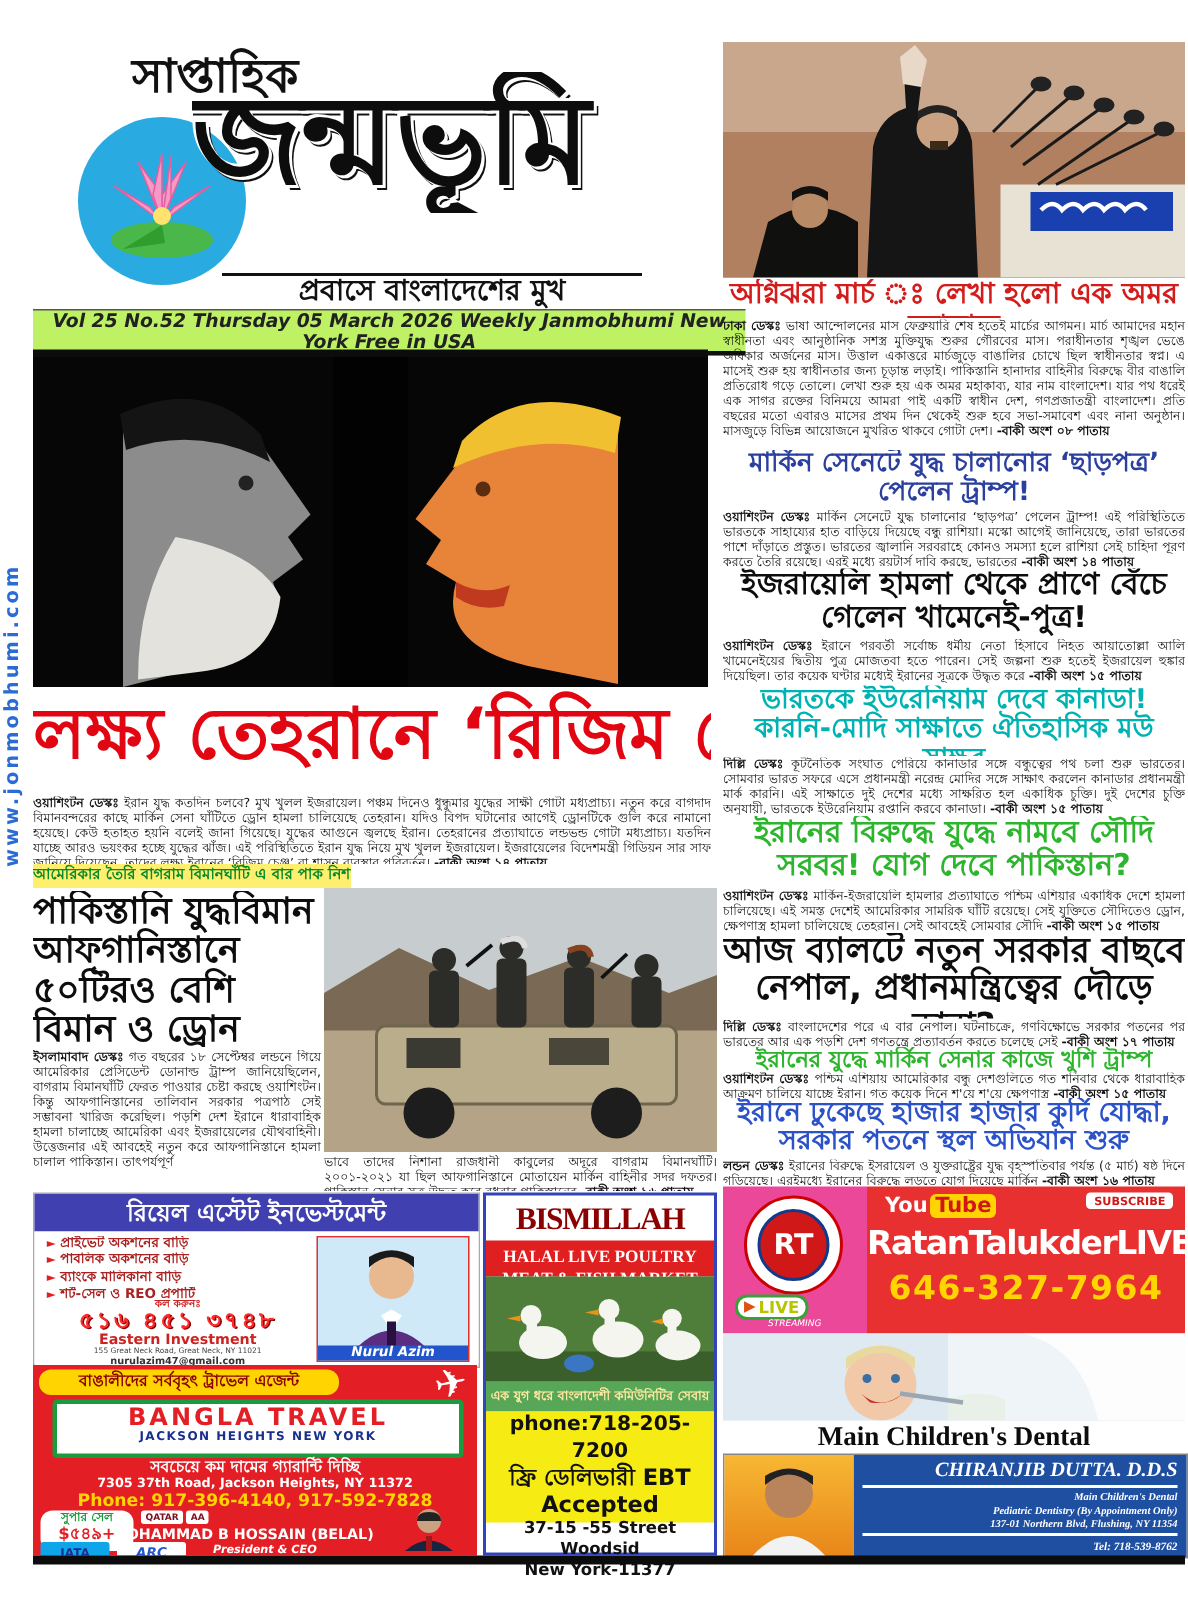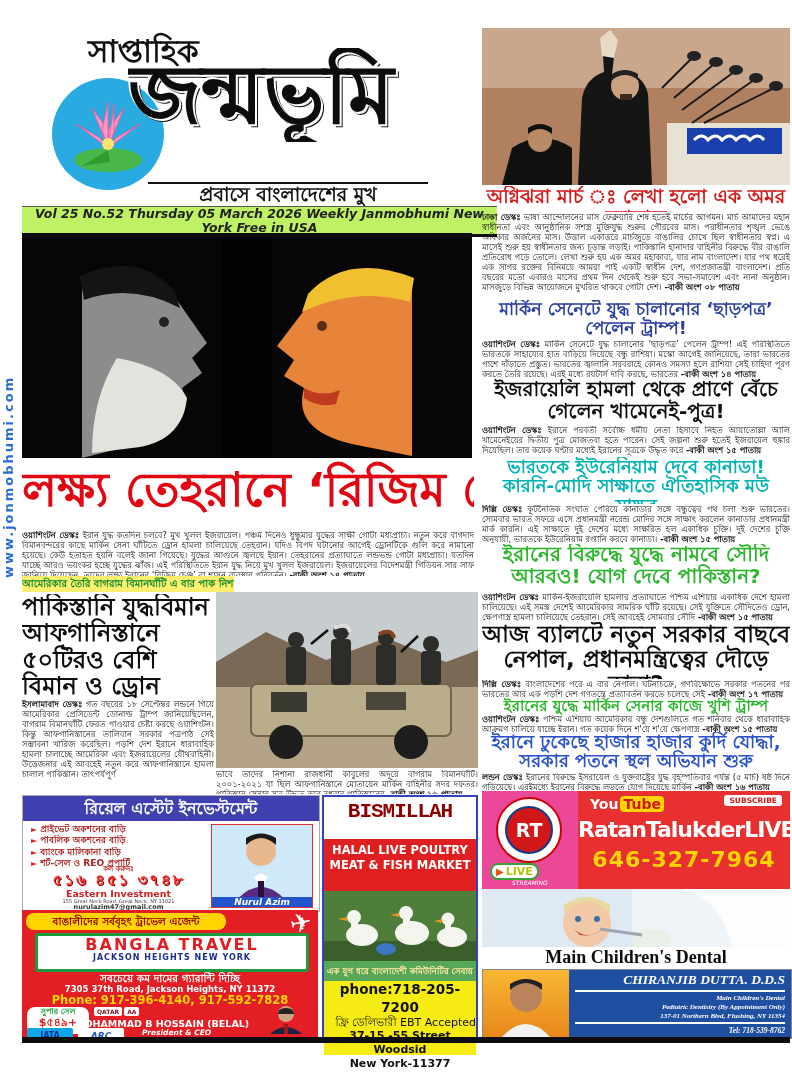--- a/index.html
+++ b/index.html
@@ -138,30 +138,30 @@
   .bt-person{position:absolute;left:5px;top:108px;width:225px;color:#fff;font-weight:bold;font-size:9.5px;white-space:nowrap;padding-left:48px;}
   .bt-title{position:absolute;left:120px;top:118px;color:#fff;font-weight:bold;font-size:7.5px;font-style:italic;}
   .bt-iata{position:absolute;left:5px;top:118px;width:46px;height:16px;background:#0ea5e9;border-radius:2px;
      color:#1a2f8f;font-weight:bold;font-size:8px;text-align:center;line-height:16px;}
   .bt-arc{position:absolute;left:56px;top:118px;width:46px;height:16px;background:#fff;border-radius:2px;
      color:#2255cc;font-weight:bold;font-style:italic;font-size:9px;text-align:center;line-height:16px;}
   .bt-photo{position:absolute;right:4px;top:94px;width:56px;height:30px;}
 
   
   .bis-ad{left:322px;top:795px;width:156px;height:242px;border:2px solid #3344bb;background:#fff;box-sizing:border-box;}
-  .bis-name{height:42px;text-align:center;font-family:Liberation Mono, monospace;font-weight:bold;font-size:21px;
+  .bis-name{height:30px;text-align:center;font-family:Liberation Serif, serif;font-weight:bold;font-size:21px;
      color:#8b0000;line-height:30px;letter-spacing:-1px;}
-  .bis-red{height:52px;background:#e02020;color:#fff;font-weight:bold;font-size:11.5px;text-align:center;
-     line-height:1.3;padding-top:4px;box-sizing:border-box;}
+  .bis-red{height:24px;background:#e02020;color:#fff;font-weight:bold;font-size:11.5px;text-align:center;
+     line-height:1.3;padding-top:4px;box-sizing:border-box;font-family:Liberation Serif, serif;}
   .bis-photo{height:70px;background:#4f7d3a;}
   .bis-green{height:20px;background:#58a758;color:#ffe9a0;font-weight:bold;font-size:8.5px;text-align:center;
      line-height:20px;overflow:hidden;white-space:nowrap;}
   .bis-yellow{height:74px;background:#f6ec13;text-align:center;color:#111;}
   .bis-phone{font-size:13.5px;font-weight:bold;line-height:1.3;}
-  .bis-del{font-size:11px;font-weight:normal;line-height:1.2;text-align:right;}
+  .bis-del{font-size:15px;font-weight:bold;line-height:1.2;}
   .bis-a1{font-size:11px;font-weight:bold;line-height:1.25;}
 
   .bottom-rule{left:22px;top:1037px;width:768px;height:6px;background:#0c0c0c;}
 </style>
 </head>
 <body>
 
 <div class="page">
 
   <div class="abs site-vert">www.jonmobhumi.com</div>
@@ -305,21 +305,21 @@
     <span class="cont">-বাকী অংশ ১৫ পাতায়</span>
   </div>
 
   <div class="abs rc hd a4h bn">ভারতকে ইউরেনিয়াম দেবে কানাডা! কারনি-মোদি সাক্ষাতে ঐতিহাসিক মউ সাক্ষর</div>
   <div class="abs rc a4b body-txt just bn">
     <span class="dl">দিল্লি ডেস্কঃ</span>
     <span>কূটনৈতিক সংঘাত পেরিয়ে কানাডার সঙ্গে বন্ধুত্বের পথ চলা শুরু ভারতের। সোমবার ভারত সফরে এসে প্রধানমন্ত্রী নরেন্দ্র মোদির সঙ্গে সাক্ষাৎ করলেন কানাডার প্রধানমন্ত্রী মার্ক কারনি। এই সাক্ষাতে দুই দেশের মধ্যে সাক্ষরিত হল একাধিক চুক্তি। দুই দেশের চুক্তি অনুযায়ী, ভারতকে ইউরেনিয়াম রপ্তানি করবে কানাডা।</span>
     <span class="cont">-বাকী অংশ ১৫ পাতায়</span>
   </div>
 
-  <div class="abs rc hd a5h bn">ইরানের বিরুদ্ধে যুদ্ধে নামবে সৌদি আরবও! যোগ দেবে পাকিস্তান?</div>
+  <div class="abs rc hd a5h bn">ইরানের বিরুদ্ধে যুদ্ধে নামবে সৌদি সরবর! যোগ দেবে পাকিস্তান?</div>
   <div class="abs rc a5b body-txt just bn">
     <span class="dl">ওয়াশিংটন ডেস্কঃ</span>
     <span>মার্কিন-ইজরায়েলি হামলার প্রত্যাঘাতে পশ্চিম এশিয়ার একাধিক দেশে হামলা চালিয়েছে। এই সমস্ত দেশেই আমেরিকার সামরিক ঘাঁটি রয়েছে। সেই যুক্তিতে সৌদিতেও ড্রোন, ক্ষেপণাস্ত্র হামলা চালিয়েছে তেহরান। সেই আবহেই সোমবার সৌদি</span>
     <span class="cont">-বাকী অংশ ১৫ পাতায়</span>
   </div>
 
   <div class="abs rc hd a6h bn">আজ ব্যালটে নতুন সরকার বাছবে নেপাল, প্রধানমন্ত্রিত্বের দৌড়ে কারা?</div>
   <div class="abs rc a6b body-txt just bn">
     <span class="dl">দিল্লি ডেস্কঃ</span>
     <span>বাংলাদেশের পরে এ বার নেপাল। ঘটনাচক্রে, গণবিক্ষোভে সরকার পতনের পর ভারতের আর এক পড়শি দেশ গণতন্ত্রে প্রত্যাবর্তন করতে চলেছে সেই</span>

